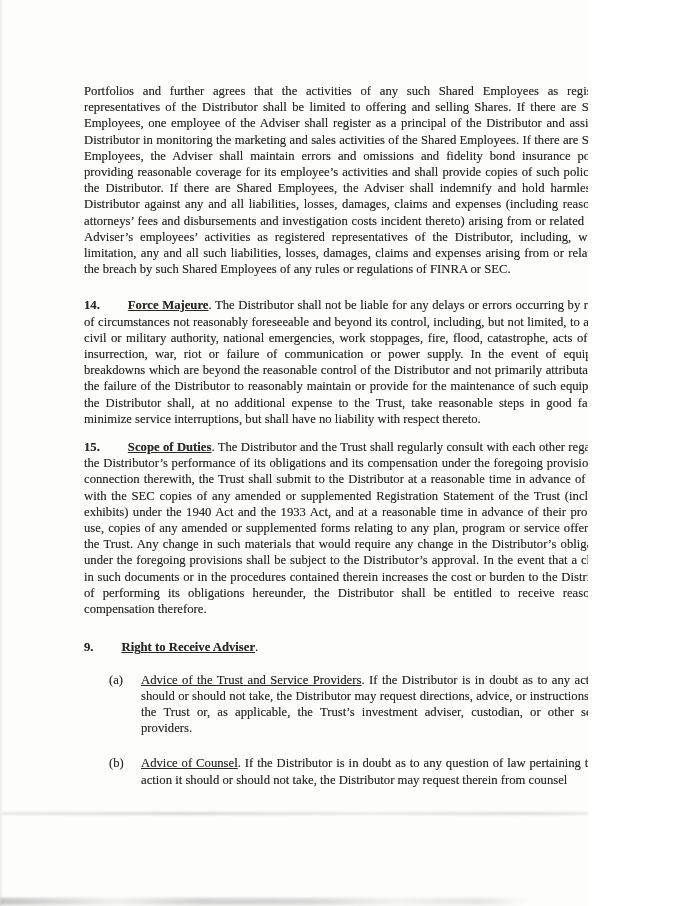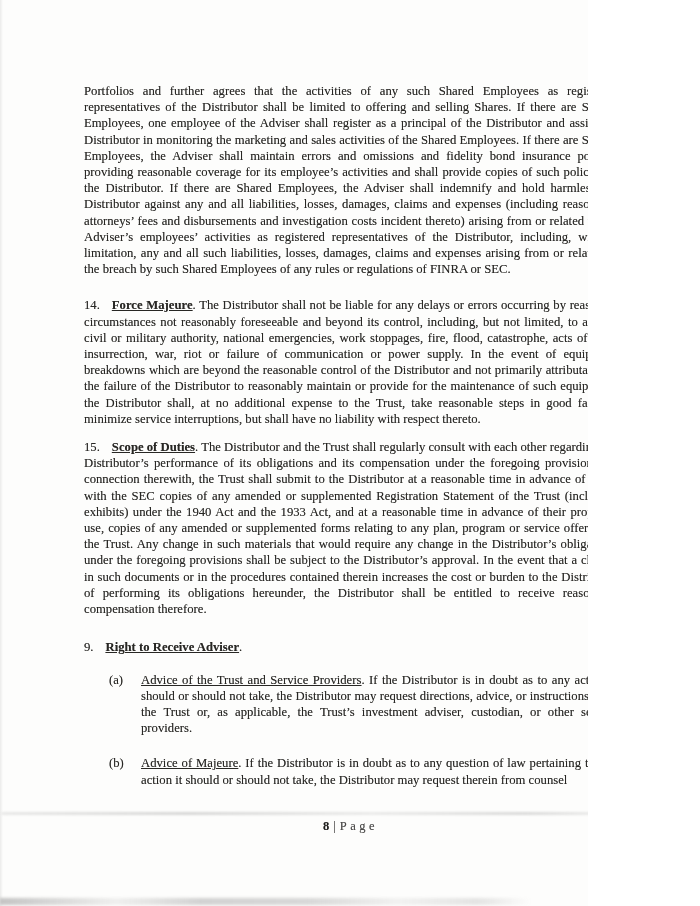--- a/index.html
+++ b/index.html
@@ -20,21 +20,21 @@
     font-size: 12.7px;
     line-height: 16.2px;
     text-align: justify;
     text-shadow: 0 0 0.6px rgba(40,40,40,0.45);
   }
   .block { margin: 0; }
   .intro   { margin-bottom: 20px; }
   .sec14   { margin-bottom: 12px; }
   .sec15   { margin-bottom: 22px; }
   .sec16   { margin-bottom: 16px; }
-  .num { font-weight: normal; padding-right: 12px; }
+  .num { font-weight: bold; padding-right: 28px; }
   .sec-title { font-weight: bold; text-decoration: underline; }
   .sub {
     position: relative;
     padding-left: 57px;
     margin: 0 0 19px 0;
   }
   .sub .marker { position: absolute; left: 25px; top: 0; }
   .sub-title { text-decoration: underline; }
   .footer {
     position: absolute;
@@ -103,24 +103,23 @@
     <p class="block intro">Portfolios and further agrees that the activities of any such Shared Employees as registered representatives of the Distributor shall be limited to offering and selling Shares.  If there are Shared Employees, one employee of the Adviser shall register as a principal of the Distributor and assist the Distributor in monitoring the marketing and sales activities of the Shared Employees. If there are Shared Employees, the Adviser shall maintain errors and omissions and fidelity bond insurance policies providing reasonable coverage for its employee’s activities and shall provide copies of such policies to the Distributor. If there are Shared Employees, the Adviser shall indemnify and hold harmless the Distributor against any and all liabilities, losses, damages, claims and expenses (including reasonable attorneys’ fees and disbursements and investigation costs incident thereto) arising from or related to the Adviser’s employees’ activities as registered representatives of the Distributor, including, without limitation, any and all such liabilities, losses, damages, claims and expenses arising from or related to the breach by such Shared Employees of any rules or regulations of FINRA or SEC.</p>
 
     <p class="block sec14"><span class="num">14.</span><span class="sec-title">Force Majeure</span><span>.</span> <span>The Distributor shall not be liable for any delays or errors occurring by reason of circumstances not reasonably foreseeable and beyond its control, including, but not limited, to acts of civil or military authority, national emergencies, work stoppages, fire, flood, catastrophe, acts of God, insurrection, war, riot or failure of communication or power supply. In the event of equipment breakdowns which are beyond the reasonable control of the Distributor and not primarily attributable to the failure of the Distributor to reasonably maintain or provide for the maintenance of such equipment, the Distributor shall, at no additional expense to the Trust, take reasonable steps in good faith to minimize service interruptions, but shall have no liability with respect thereto.</span></p>
 
     <p class="block sec15"><span class="num">15.</span><span class="sec-title">Scope of Duties</span><span>.</span> <span>The Distributor and the Trust shall regularly consult with each other regarding the Distributor’s performance of its obligations and its compensation under the foregoing provisions. In connection therewith, the Trust shall submit to the Distributor at a reasonable time in advance of filing with the SEC copies of any amended or supplemented Registration Statement of the Trust (including exhibits) under the 1940 Act and the 1933 Act, and at a reasonable time in advance of their proposed use, copies of any amended or supplemented forms relating to any plan, program or service offered by the Trust. Any change in such materials that would require any change in the Distributor’s obligations under the foregoing provisions shall be subject to the Distributor’s approval. In the event that a change in such documents or in the procedures contained therein increases the cost or burden to the Distributor of performing its obligations hereunder, the Distributor shall be entitled to receive reasonable compensation therefore.</span></p>
 
     <p class="block sec16"><span class="num">9.</span><span class="sec-title">Right to Receive Adviser</span><span>.</span></p>
 
     <div class="sub"><span class="marker">(a)</span><span class="sub-title">Advice of the Trust and Service Providers</span><span>.</span> <span>If the Distributor is in doubt as to any action it should or should not take, the Distributor may request directions, advice, or instructions from the Trust or, as applicable, the Trust’s investment adviser, custodian, or other service providers.</span></div>
 
-    <div class="sub"><span class="marker">(b)</span><span class="sub-title">Advice of Majeure</span><span>.</span> <span>If the Distributor is in doubt as to any question of law pertaining to any action it should or should not take, the Distributor may request therein from counsel</span></div>
+    <div class="sub"><span class="marker">(b)</span><span class="sub-title">Advice of Counsel</span><span>.</span> <span>If the Distributor is in doubt as to any question of law pertaining to any action it should or should not take, the Distributor may request therein from counsel</span></div>
 
   </div>
 
-  <div class="footer"><span class="pg-num">8</span><span class="pg-div">|</span><span class="pg-label">Page</span></div>
 
   <div class="left-edge"></div>
   <div class="bleed-streak"></div>
   <div class="scanline"></div>
   <div class="bottom-smudge"></div>
 
 </div>
 
 </body></html>

